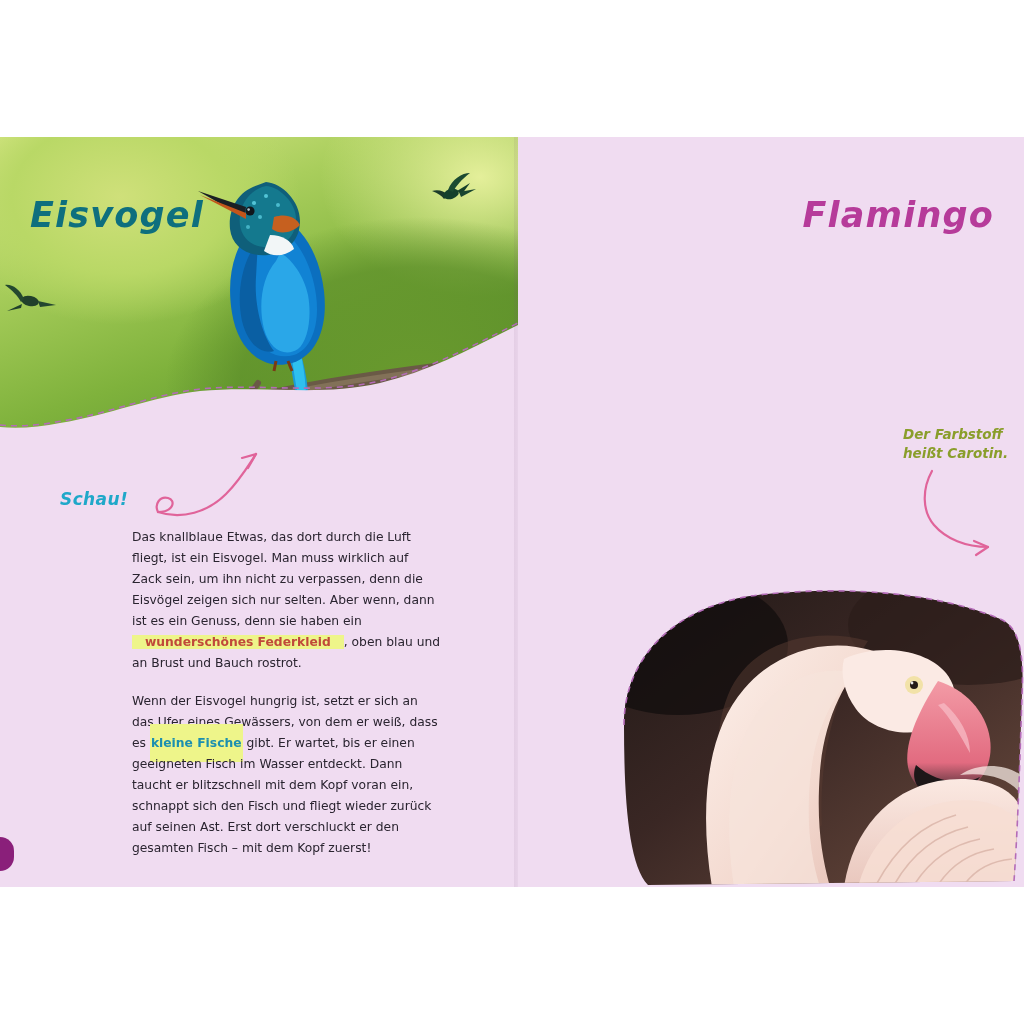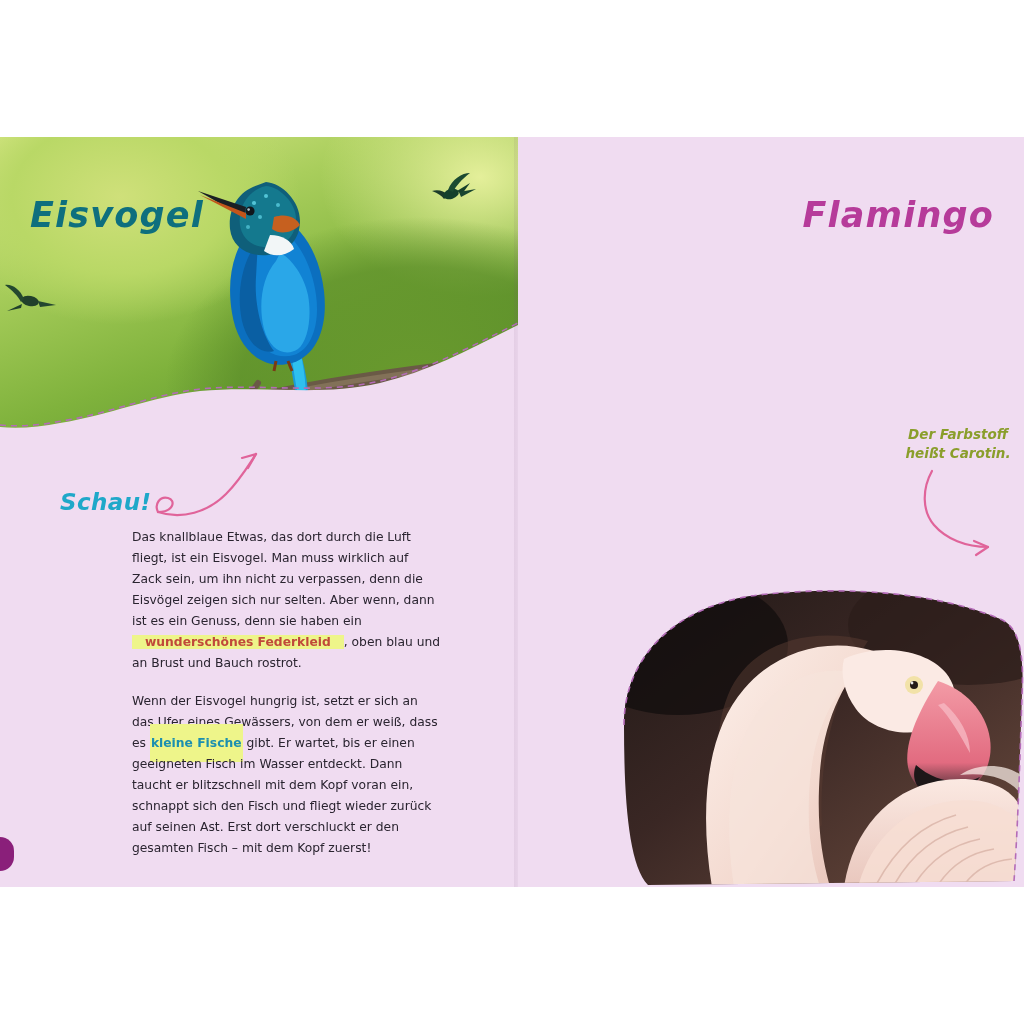--- a/index.html
+++ b/index.html
@@ -91,21 +91,21 @@
     pointer-events: none;
   }
 
   .schau-label {
     position: absolute;
     left: 60px;
     top: 352px;
     font-family: "DejaVu Sans", sans-serif;
     font-style: italic;
     font-weight: bold;
-    font-size: 23px;
+    font-size: 17px;
     color: #1fa8c9;
     letter-spacing: 0.4px;
   }
   #schau-arrow {
     position: absolute;
     left: 152px;
     top: 305px;
     width: 130px;
     height: 90px;
   }
@@ -173,21 +173,21 @@
     position: absolute;
     left: 385px;
     top: 288px;
     width: 110px;
     font-family: "DejaVu Sans", sans-serif;
     font-style: italic;
     font-weight: bold;
     font-size: 13.5px;
     line-height: 19px;
     color: #8a9e2b;
-    text-align: center;
+    text-align: left;
   }
   #farbstoff-arrow {
     position: absolute;
     left: 398px;
     top: 330px;
     width: 100px;
     height: 90px;
   }
 
   #flamingo-photo {

